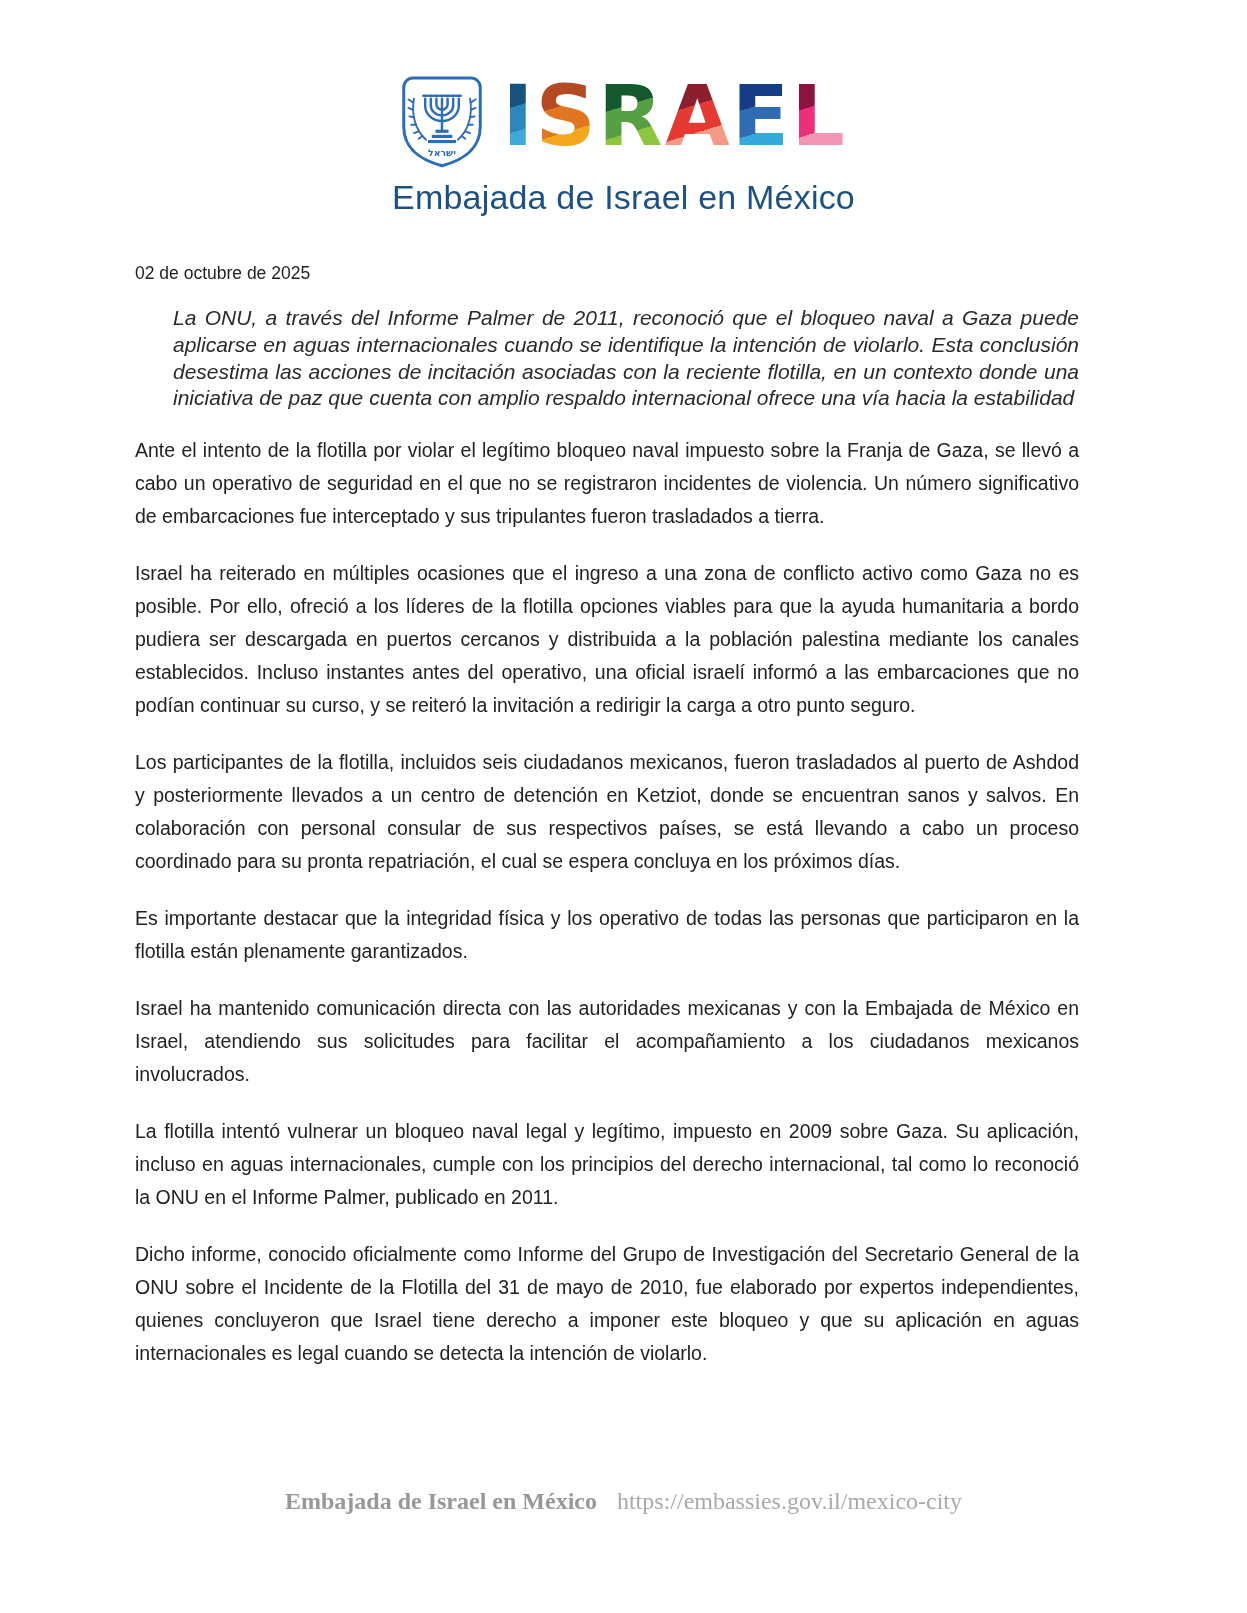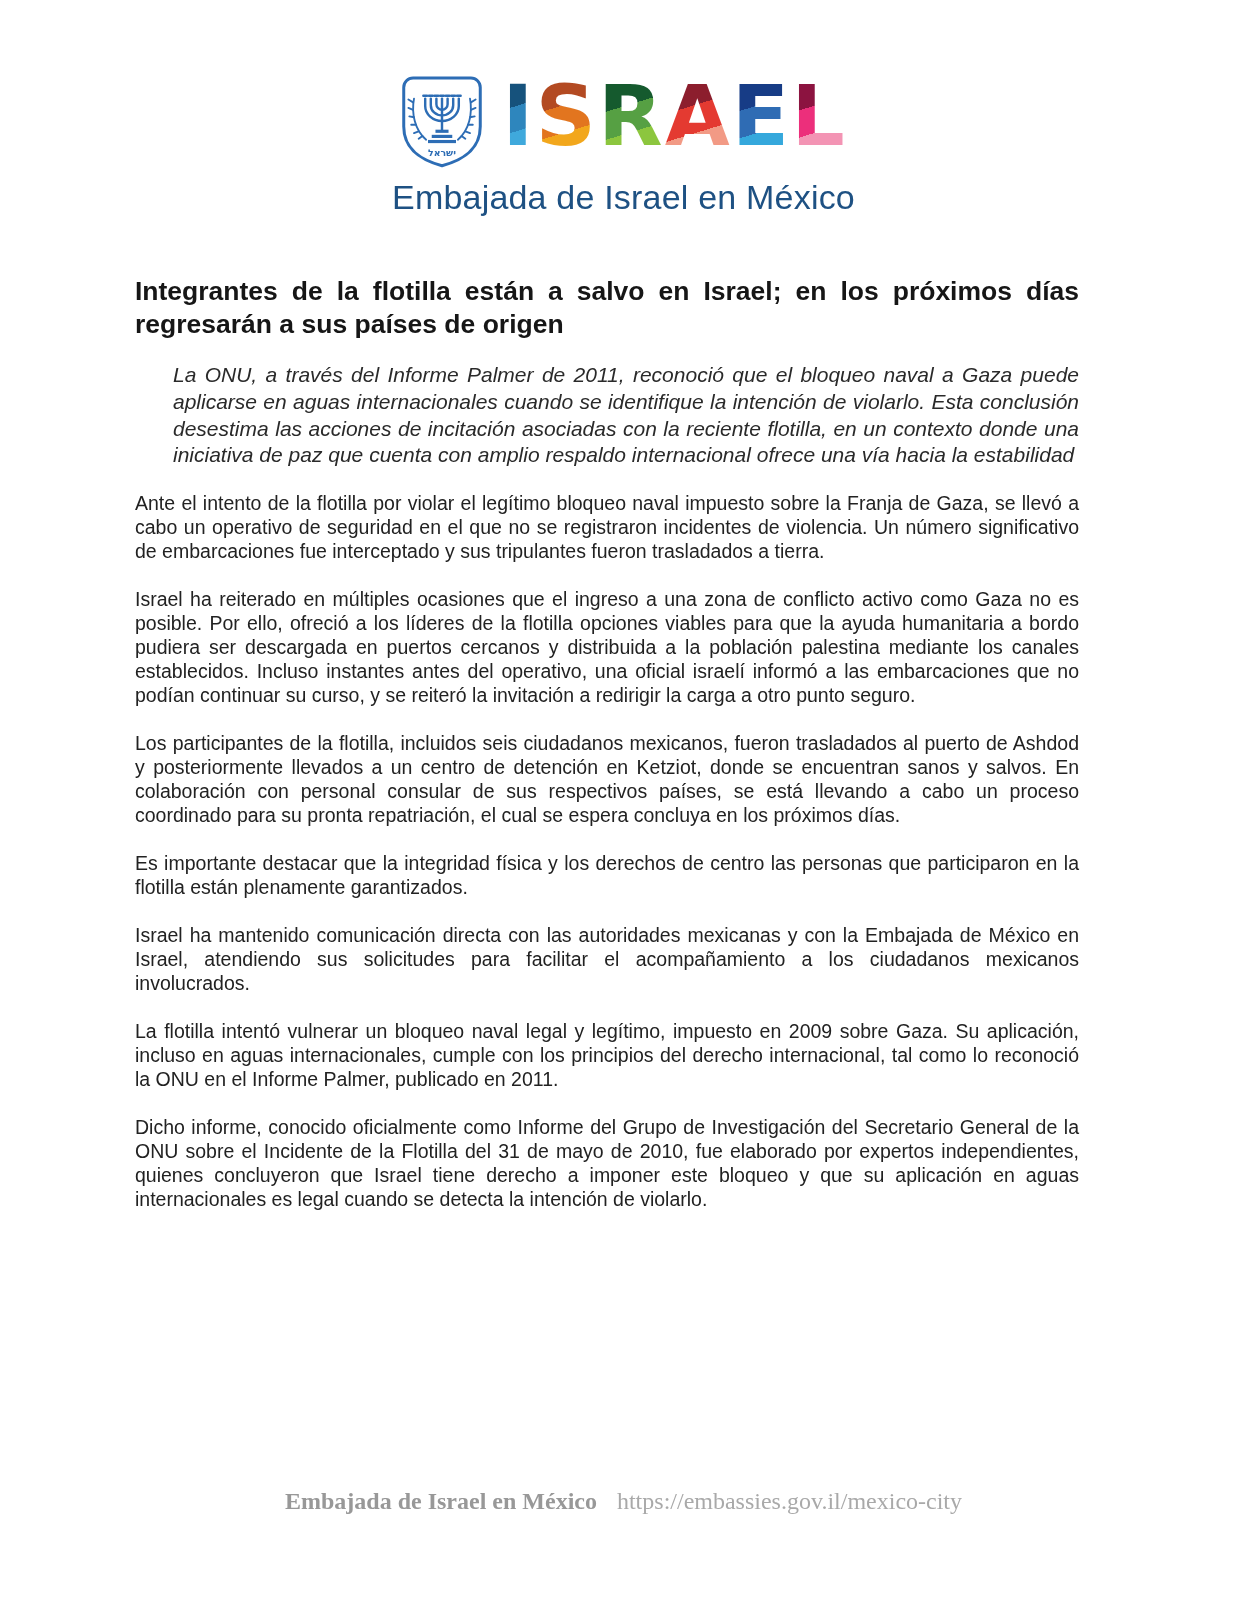--- a/index.html
+++ b/index.html
@@ -76,21 +76,21 @@
     padding-left: 38px;
     font-style: italic;
     font-size: 21px;
     line-height: 26.8px;
     text-align: justify;
     color: #2a2a2a;
   }
   .doc-paragraphs { margin-top: 22px; }
   .doc-paragraphs p {
     font-size: 19.5px;
-    line-height: 24px;
+    line-height: 33px;
     text-align: justify;
     color: #222222;
     margin-bottom: 24px;
   }
   
   .footer {
     position: absolute;
     left: 0;
     right: 0;
     top: 1488px;
@@ -141,30 +141,30 @@
           <span class="wm-letter" style="background-image: linear-gradient(163deg, rgb(21, 90, 46) 0%, rgb(21, 90, 46) 38%, rgb(86, 160, 67) 38%, rgb(86, 160, 67) 66%, rgb(140, 198, 62) 66%, rgb(140, 198, 62) 100%);">R</span>
           <span class="wm-letter" style="background-image: linear-gradient(163deg, rgb(140, 30, 45) 0%, rgb(140, 30, 45) 38%, rgb(228, 58, 49) 38%, rgb(228, 58, 49) 66%, rgb(242, 154, 133) 66%, rgb(242, 154, 133) 100%);">A</span>
           <span class="wm-letter" style="background-image: linear-gradient(163deg, rgb(23, 60, 134) 0%, rgb(23, 60, 134) 38%, rgb(47, 108, 180) 38%, rgb(47, 108, 180) 66%, rgb(53, 168, 220) 66%, rgb(53, 168, 220) 100%);">E</span>
           <span class="wm-letter" style="background-image: linear-gradient(163deg, rgb(140, 19, 64) 0%, rgb(140, 19, 64) 38%, rgb(236, 47, 123) 38%, rgb(236, 47, 123) 66%, rgb(243, 148, 180) 66%, rgb(243, 148, 180) 100%);">L</span>
         </div>
     </div>
     <div class="embassy-name">Embajada de Israel en México</div>
   </div>
 
   <div class="doc">
+    <div class="doc-date">02 de octubre de 2025</div>
 
-    <h1 class="doc-title">Integrantes de la flotilla están a salvo en Israel; en los próximos días regresarán a sus países de origen</h1>
 
     <div class="doc-lead">La ONU, a través del Informe Palmer de 2011, reconoció que el bloqueo naval a Gaza puede aplicarse en aguas internacionales cuando se identifique la intención de violarlo. Esta conclusión desestima las acciones de incitación asociadas con la reciente flotilla, en un contexto donde una iniciativa de paz que cuenta con amplio respaldo internacional ofrece una vía hacia la estabilidad</div>
 
     <div class="doc-paragraphs">
       <p>Ante el intento de la flotilla por violar el legítimo bloqueo naval impuesto sobre la Franja de Gaza, se llevó a cabo un operativo de seguridad en el que no se registraron incidentes de violencia. Un número significativo de embarcaciones fue interceptado y sus tripulantes fueron trasladados a tierra.</p>
       <p>Israel ha reiterado en múltiples ocasiones que el ingreso a una zona de conflicto activo como Gaza no es posible. Por ello, ofreció a los líderes de la flotilla opciones viables para que la ayuda humanitaria a bordo pudiera ser descargada en puertos cercanos y distribuida a la población palestina mediante los canales establecidos. Incluso instantes antes del operativo, una oficial israelí informó a las embarcaciones que no podían continuar su curso, y se reiteró la invitación a redirigir la carga a otro punto seguro.</p>
       <p>Los participantes de la flotilla, incluidos seis ciudadanos mexicanos, fueron trasladados al puerto de Ashdod y posteriormente llevados a un centro de detención en Ketziot, donde se encuentran sanos y salvos. En colaboración con personal consular de sus respectivos países, se está llevando a cabo un proceso coordinado para su pronta repatriación, el cual se espera concluya en los próximos días.</p>
-      <p>Es importante destacar que la integridad física y los derechos de centro las personas que participaron en la flotilla están plenamente garantizados.</p>
+      <p>Es importante destacar que la integridad física y los operativo de todas las personas que participaron en la flotilla están plenamente garantizados.</p>
       <p>Israel ha mantenido comunicación directa con las autoridades mexicanas y con la Embajada de México en Israel, atendiendo sus solicitudes para facilitar el acompañamiento a los ciudadanos mexicanos involucrados.</p>
       <p>La flotilla intentó vulnerar un bloqueo naval legal y legítimo, impuesto en 2009 sobre Gaza. Su aplicación, incluso en aguas internacionales, cumple con los principios del derecho internacional, tal como lo reconoció la ONU en el Informe Palmer, publicado en 2011.</p>
       <p>Dicho informe, conocido oficialmente como Informe del Grupo de Investigación del Secretario General de la ONU sobre el Incidente de la Flotilla del 31 de mayo de 2010, fue elaborado por expertos independientes, quienes concluyeron que Israel tiene derecho a imponer este bloqueo y que su aplicación en aguas internacionales es legal cuando se detecta la intención de violarlo.</p>
     </div>
   </div>
 
   <div class="footer">
     <span class="site-name">Embajada de Israel en México</span>
     <span class="site-url">https://embassies.gov.il/mexico-city</span>
   </div>

